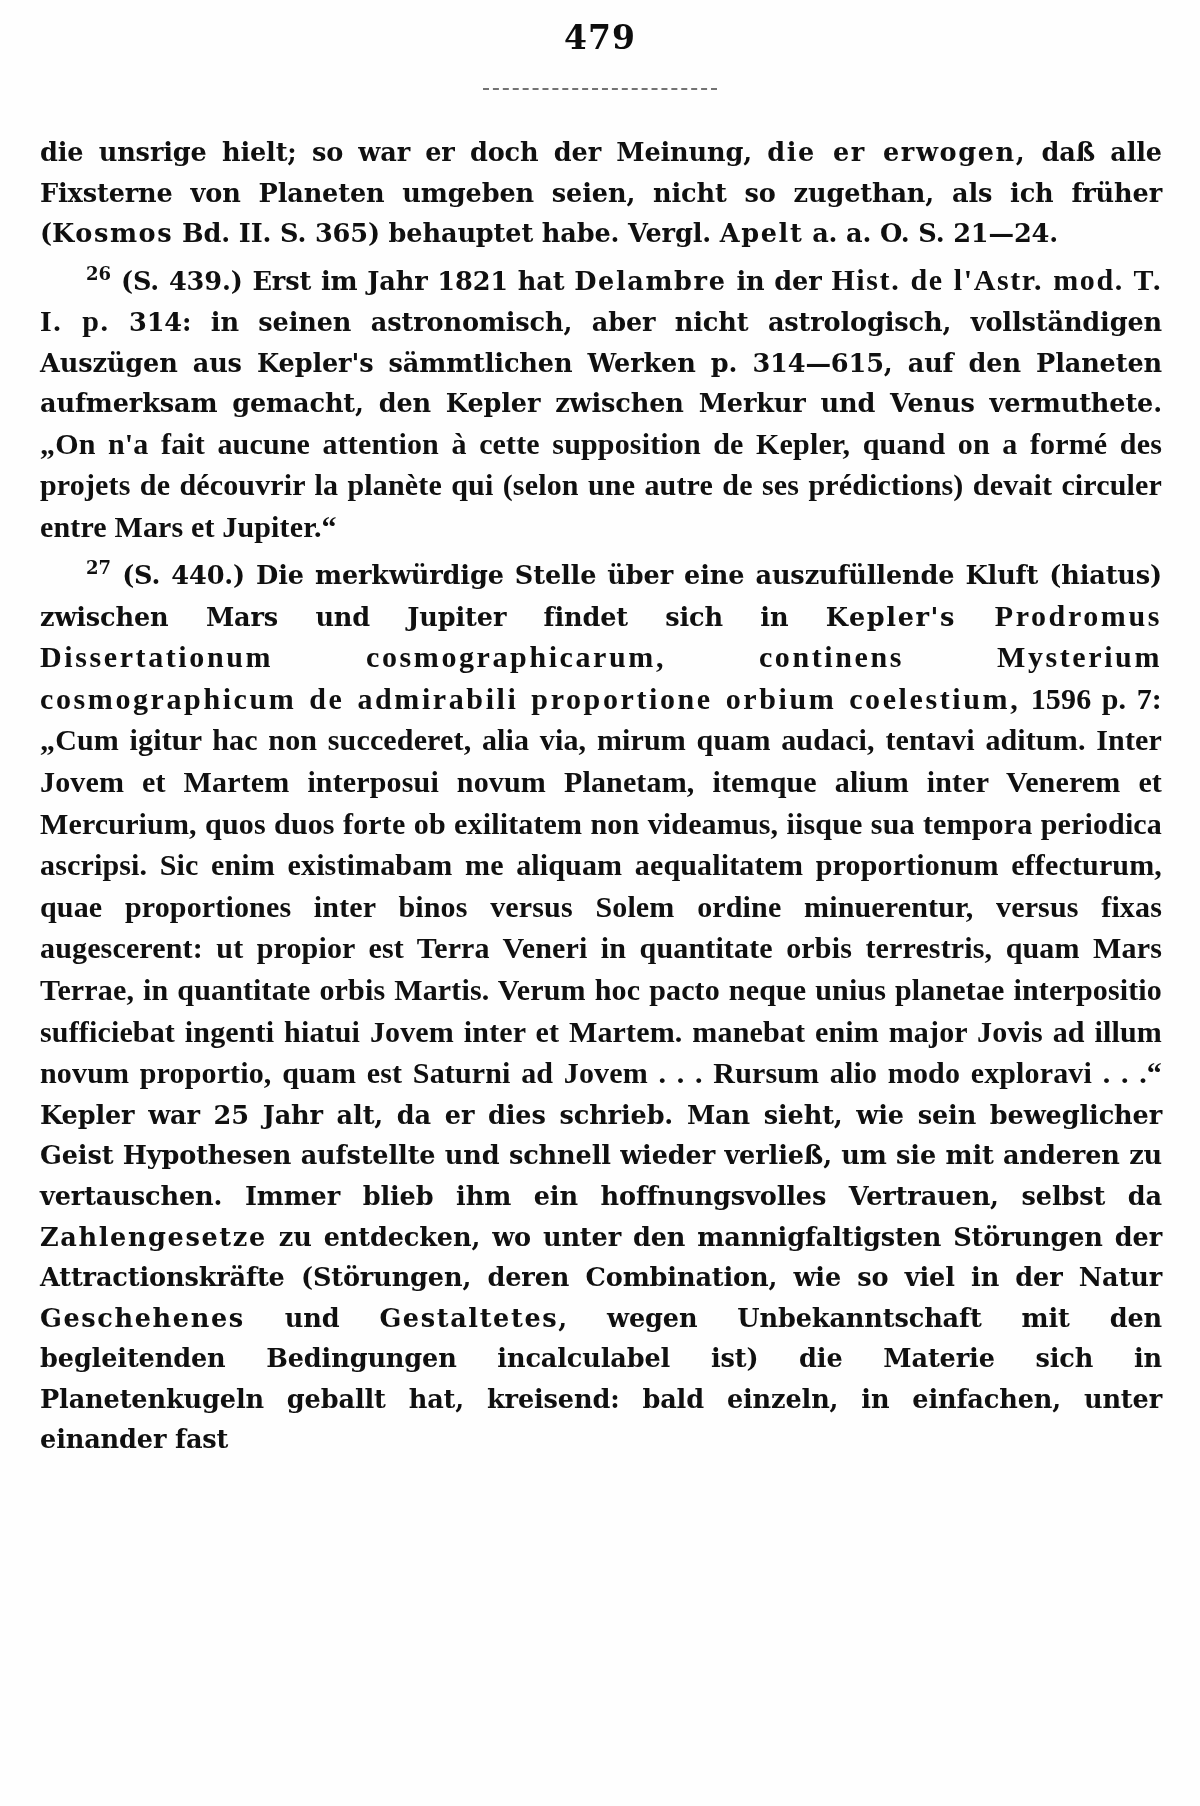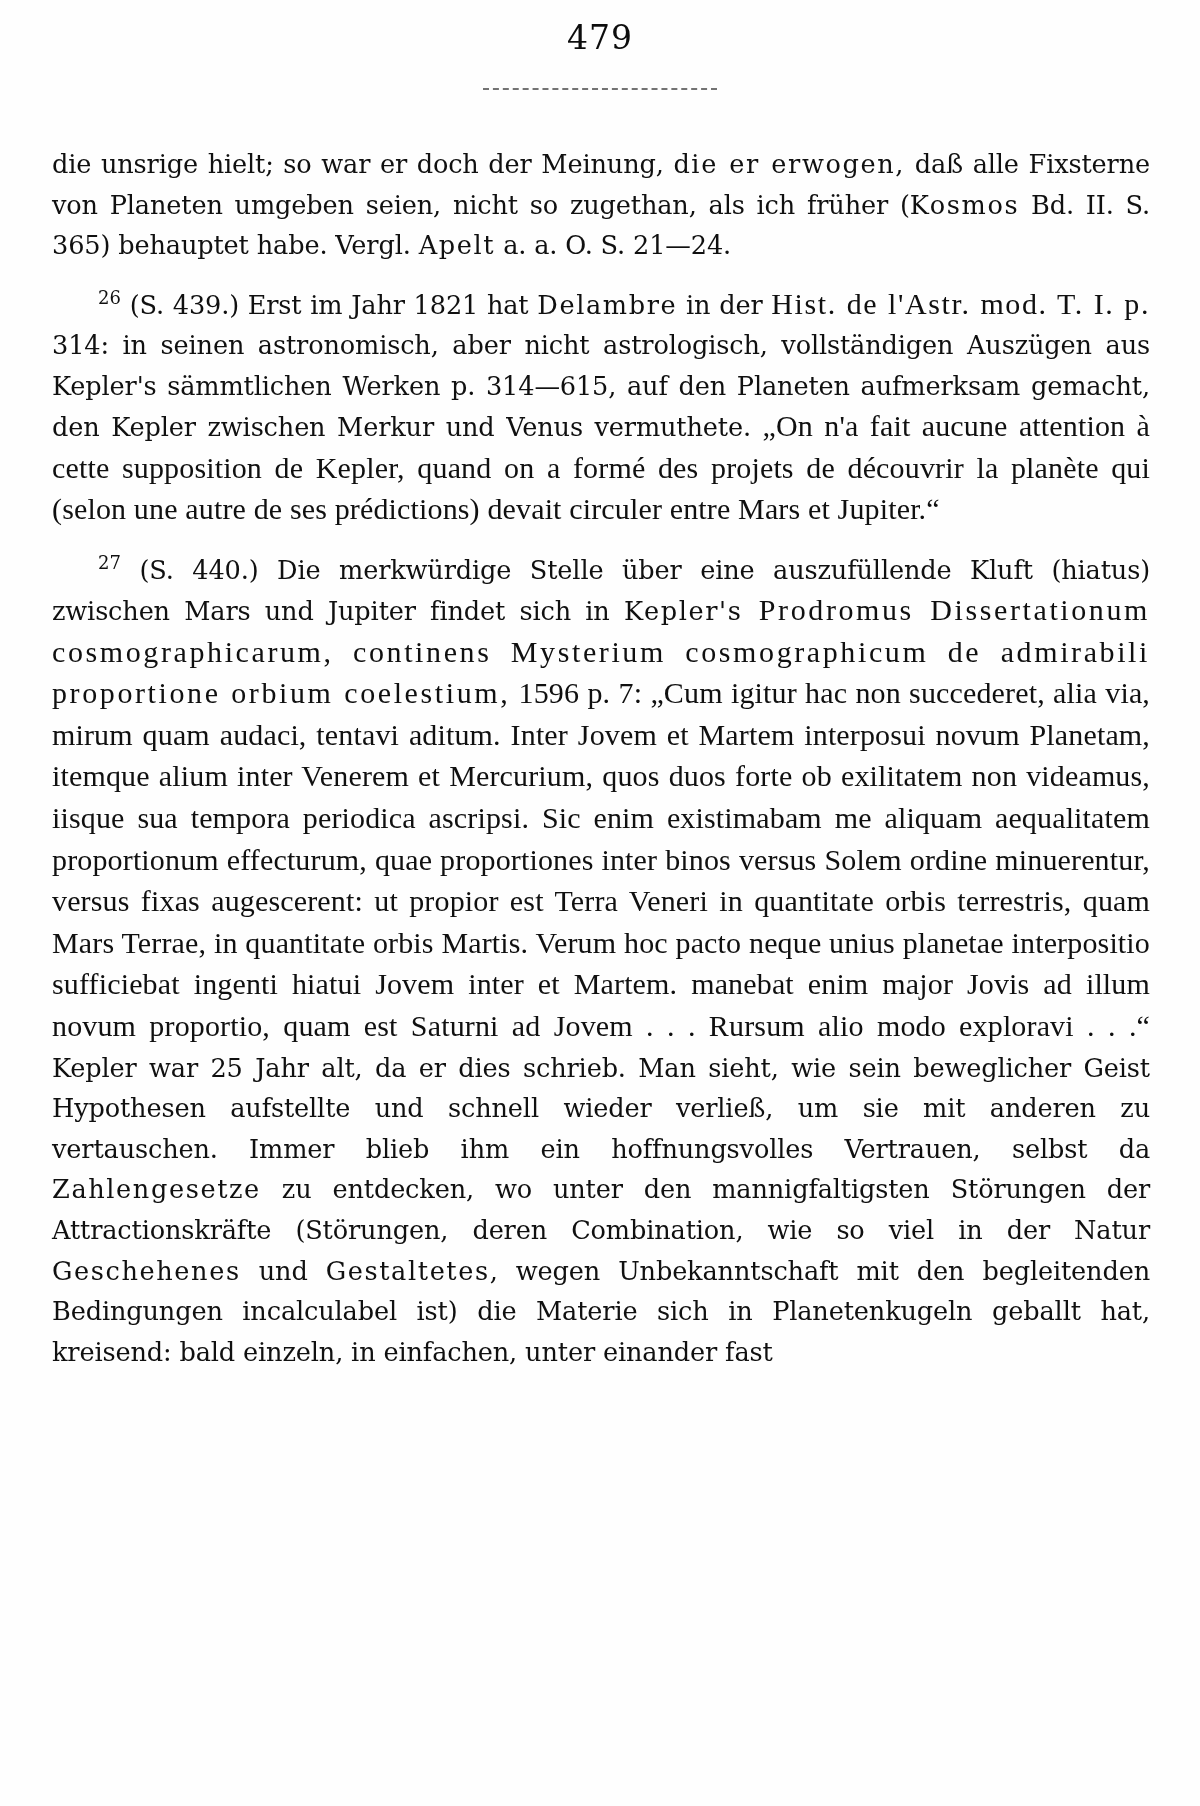--- a/index.html
+++ b/index.html
@@ -22,21 +22,21 @@
     height: 1806px;
     background: #fefefe;
   }
   .page-number {
     position: absolute;
     top: 18px;
     left: 0;
     width: 1200px;
     text-align: center;
     font-family: "DejaVu Serif", serif;
-    font-weight: normal;
+    font-weight: bold;
     font-size: 33px;
     letter-spacing: 1px;
     color: #0d0d0d;
   }
   .rule {
     position: absolute;
     top: 88px;
     left: 483px;
     width: 234px;
     border-top: 2px dashed #5b5b5b;
@@ -47,22 +47,23 @@
     top: 132px;
     left: 40px;
     width: 1122px;
     font-size: 25.6px;
     line-height: 40.6px;
     text-align: justify;
     text-justify: inter-word;
     color: #101010;
   }
   .body-text p {
-    margin: 12px;
+    margin: 0;
     text-indent: 0;
+    font-weight: bold;
   }
   
   .frak {
     font-family: "DejaVu Serif", serif;
     letter-spacing: -0.15px;
   }
   
   .lat {
     font-family: "Liberation Serif", serif;
     font-size: 30px;

